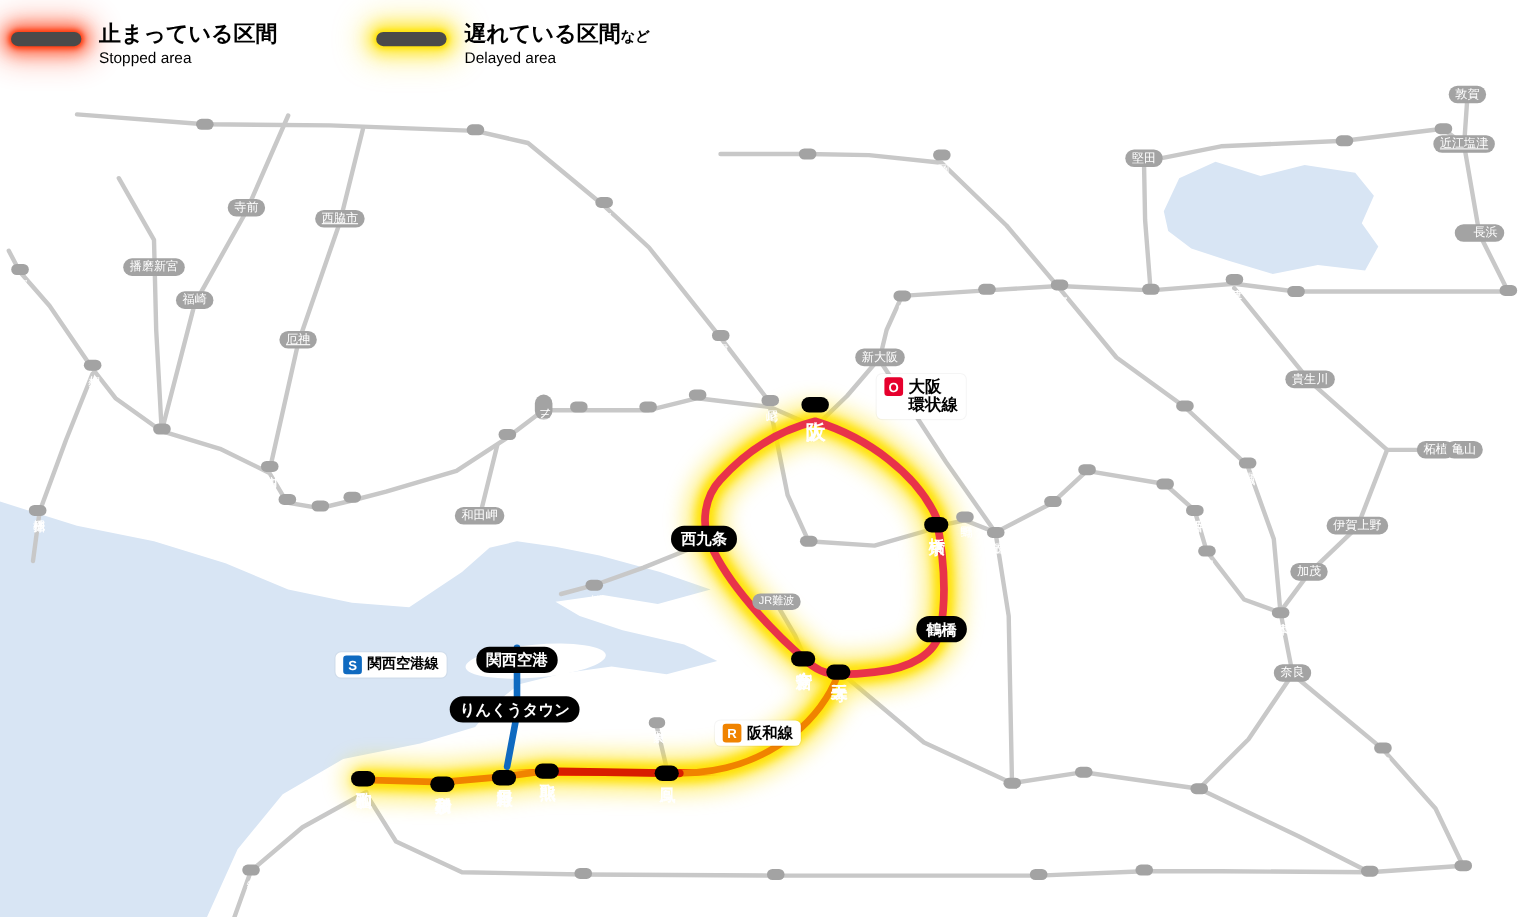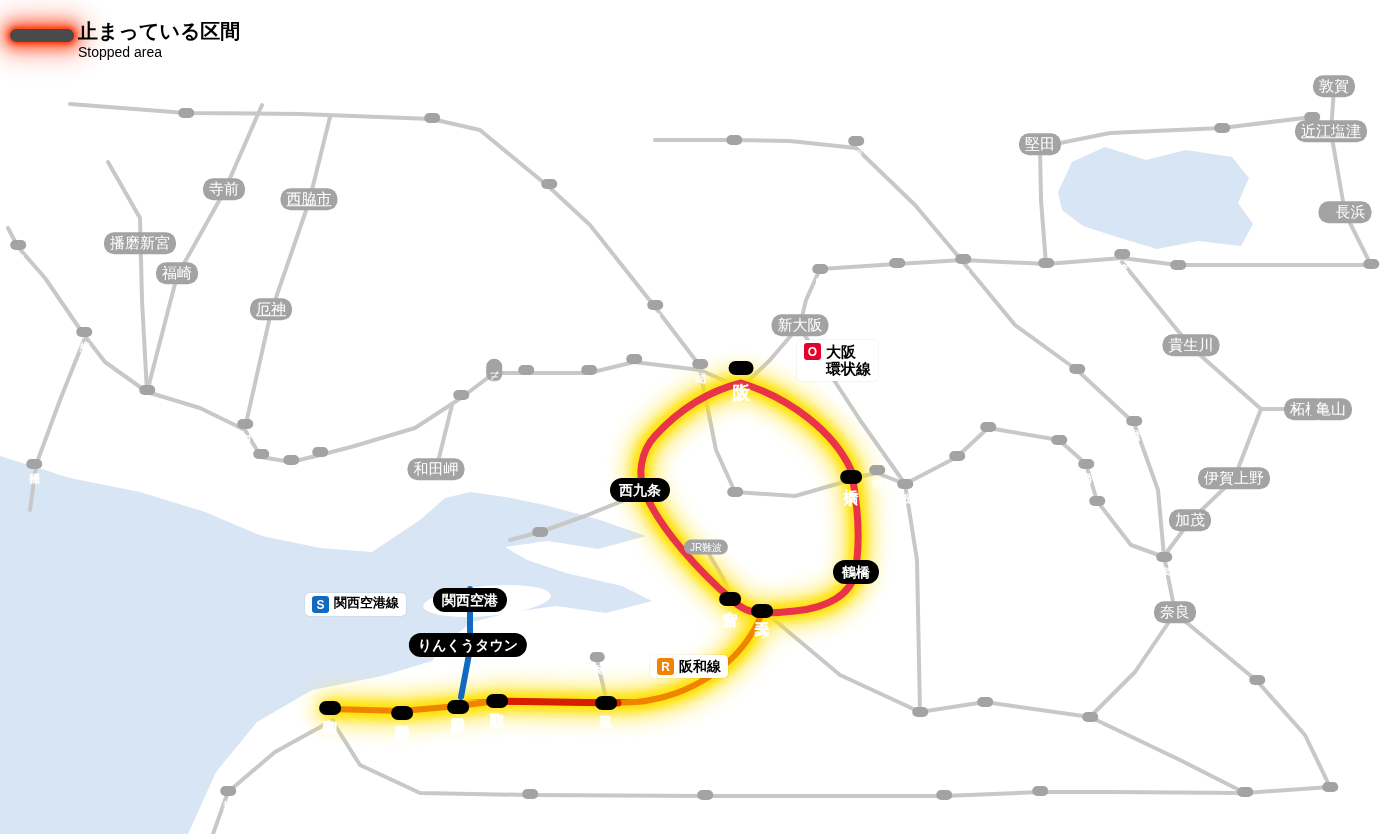--- a/index.html
+++ b/index.html
@@ -19,36 +19,36 @@
   .line-loop{fill:none;stroke:var(--loop-red);stroke-width:7;stroke-linecap:round;stroke-linejoin:round;}
   .line-hanwa{fill:none;stroke:var(--hanwa-orange);stroke-width:6;stroke-linecap:round;stroke-linejoin:round;}
   .line-stopped{fill:none;stroke:#d81e00;stroke-width:7;stroke-linecap:round;}
   .line-airport{fill:none;stroke:var(--airport-blue);stroke-width:6;stroke-linecap:round;stroke-linejoin:round;}
 
   
   .pill{position:absolute;transform:translate(-50%,-50%);background:var(--pill-gray);color:#fff;
         border-radius:10px;z-index:6;display:flex;align-items:center;justify-content:center;
         white-space:nowrap;}
   .pill.v{writing-mode:vertical-rl;text-orientation:upright;padding:5px 2px;font-size:11px;line-height:1.05;}
-  .pill.h{padding:1px 6px;font-size:15px;line-height:1.3;}
+  .pill.h{padding:1px 6px;font-size:11px;line-height:1.3;}
   .pill.black{background:var(--pill-black);font-weight:bold;border-radius:12px;z-index:7;}
   .pill.black.v{font-size:15px;padding:7px 3px;}
   .pill.black.h{font-size:14px;padding:3px 9px;}
 
   
   .badge{position:absolute;z-index:8;background:#fff;border-radius:5px;padding:3px 7px;
          display:flex;gap:5px;align-items:flex-start;font-weight:bold;color:#000;
          box-shadow:0 0 0 1px rgba(0,0,0,.04);}
   .badge-letter{display:inline-flex;align-items:center;justify-content:center;color:#fff;
          width:17px;height:17px;border-radius:3px;font-size:12px;font-weight:bold;flex:0 0 auto;}
   .badge-name span{display:block;line-height:1.15;}
 
   
   #legend{position:absolute;left:10px;top:20px;display:flex;gap:90px;z-index:9;}
-  .legend-item{display:flex;gap:4px;align-items:flex-start;}
+  .legend-item{display:flex;gap:16px;align-items:flex-start;}
   .legend-pill{width:64px;height:13px;border-radius:8px;background:var(--legend-pill);margin-top:9px;flex:0 0 auto;}
   .legend-pill.stopped{box-shadow:0 0 5px 2px rgba(255,48,0,.95),0 0 14px 7px rgba(255,48,0,.6),0 0 26px 14px rgba(255,48,0,.3);}
   .legend-pill.delayed{box-shadow:0 0 5px 2px rgba(255,226,0,1),0 0 14px 7px rgba(255,226,0,.7),0 0 26px 14px rgba(255,226,0,.35);}
   .legend-title{font-size:20px;font-weight:bold;color:#000;line-height:1.15;}
   .legend-title .suffix{font-size:13px;}
   .legend-sub{font-size:14px;color:#000;margin-top:1px;}
 </style>
 </head>
 <body>
 
@@ -119,20 +119,27 @@
     <path class="line-stopped" d="M618,703 L494,701"></path>
     <path class="line-airport" d="M470,589 L470,649 L461,697"></path>
   </svg>
 
   <div id="legend">
     <div class="legend-item">
       <span class="legend-pill stopped"></span>
       <div class="legend-text">
         <div class="legend-title">止まっている区間</div>
         <div class="legend-sub">Stopped area</div>
+      </div>
+    </div>
+    <div class="legend-item">
+      <span class="legend-pill delayed"></span>
+      <div class="legend-text">
+        <div class="legend-title"><span>遅れている区間</span><span class="suffix">など</span></div>
+        <div class="legend-sub">Delayed area</div>
       </div>
     </div>
   </div>
 
   <div id="stations-layer">
       <div class="pill gray v" style="left: 186px; top: 113px;">篠山口</div>
       <div class="pill gray v" style="left: 432px; top: 118px;">新三田</div>
       <div class="pill gray v" style="left: 549px; top: 184px;">宝塚</div>
       <div class="pill gray h" style="left: 224px; top: 189px;">寺前</div>
       <div class="pill gray h" style="left: 140px; top: 214px; margin-top: 29px;">播磨新宮</div>

